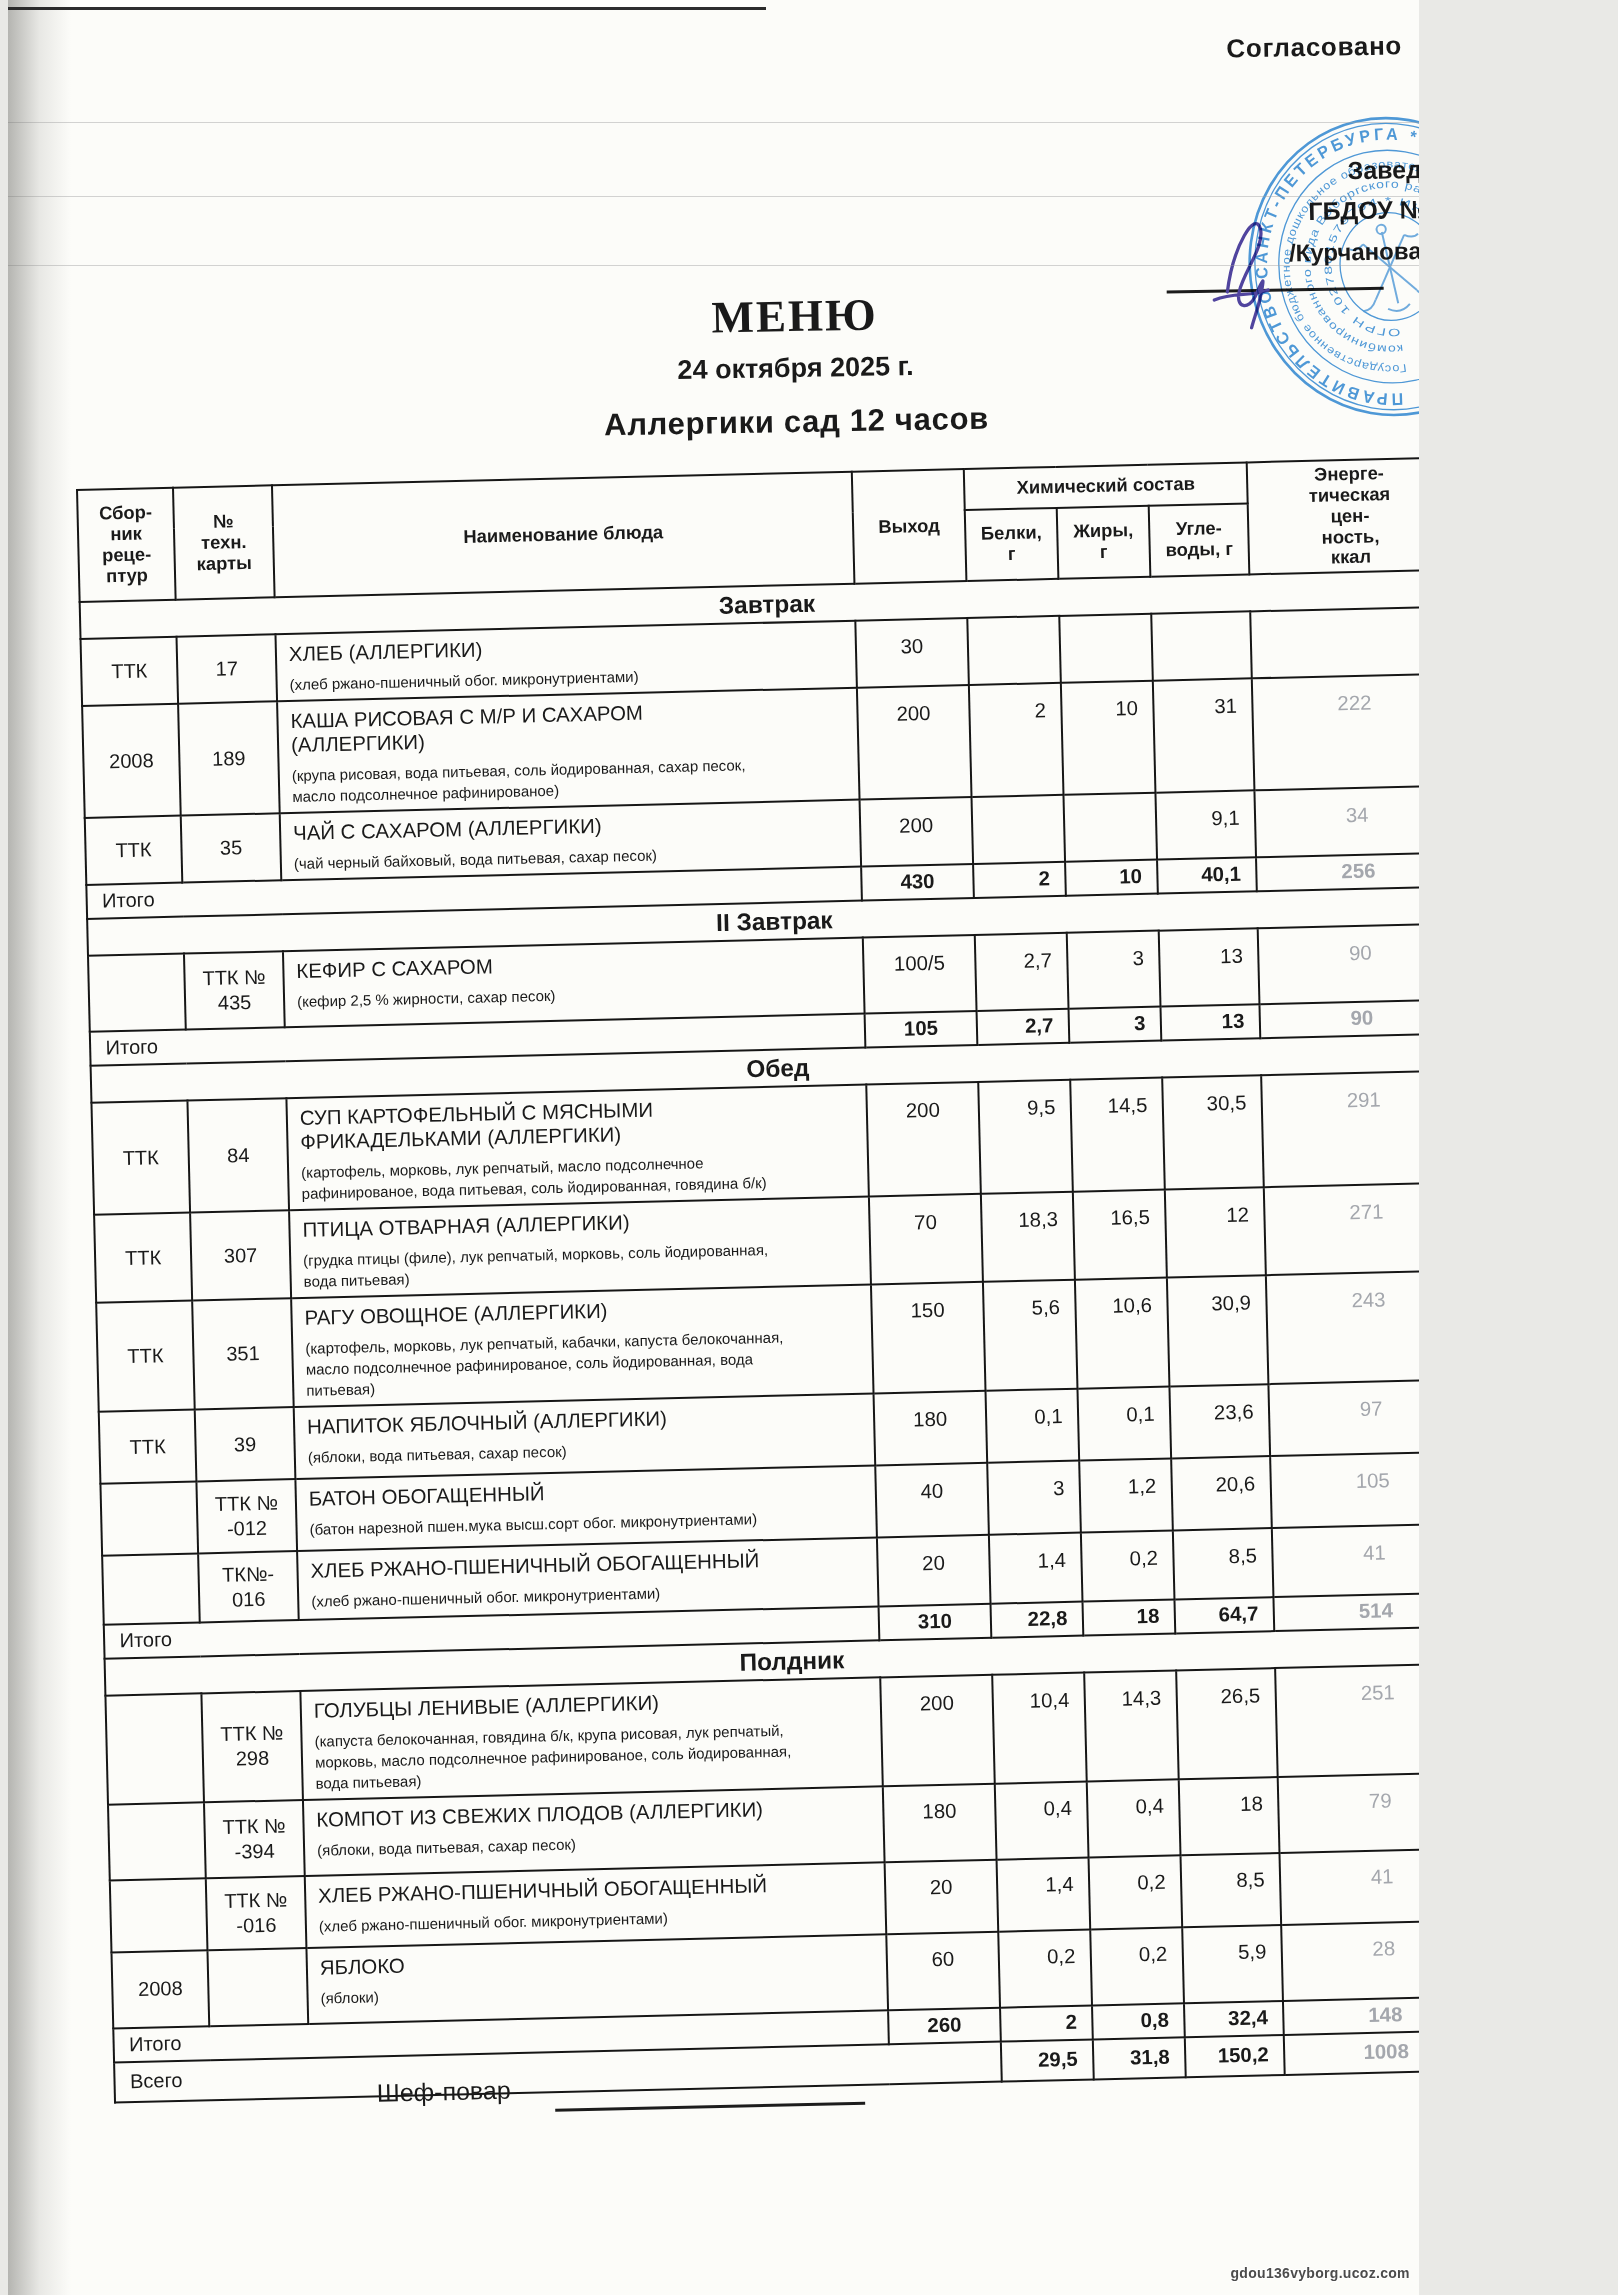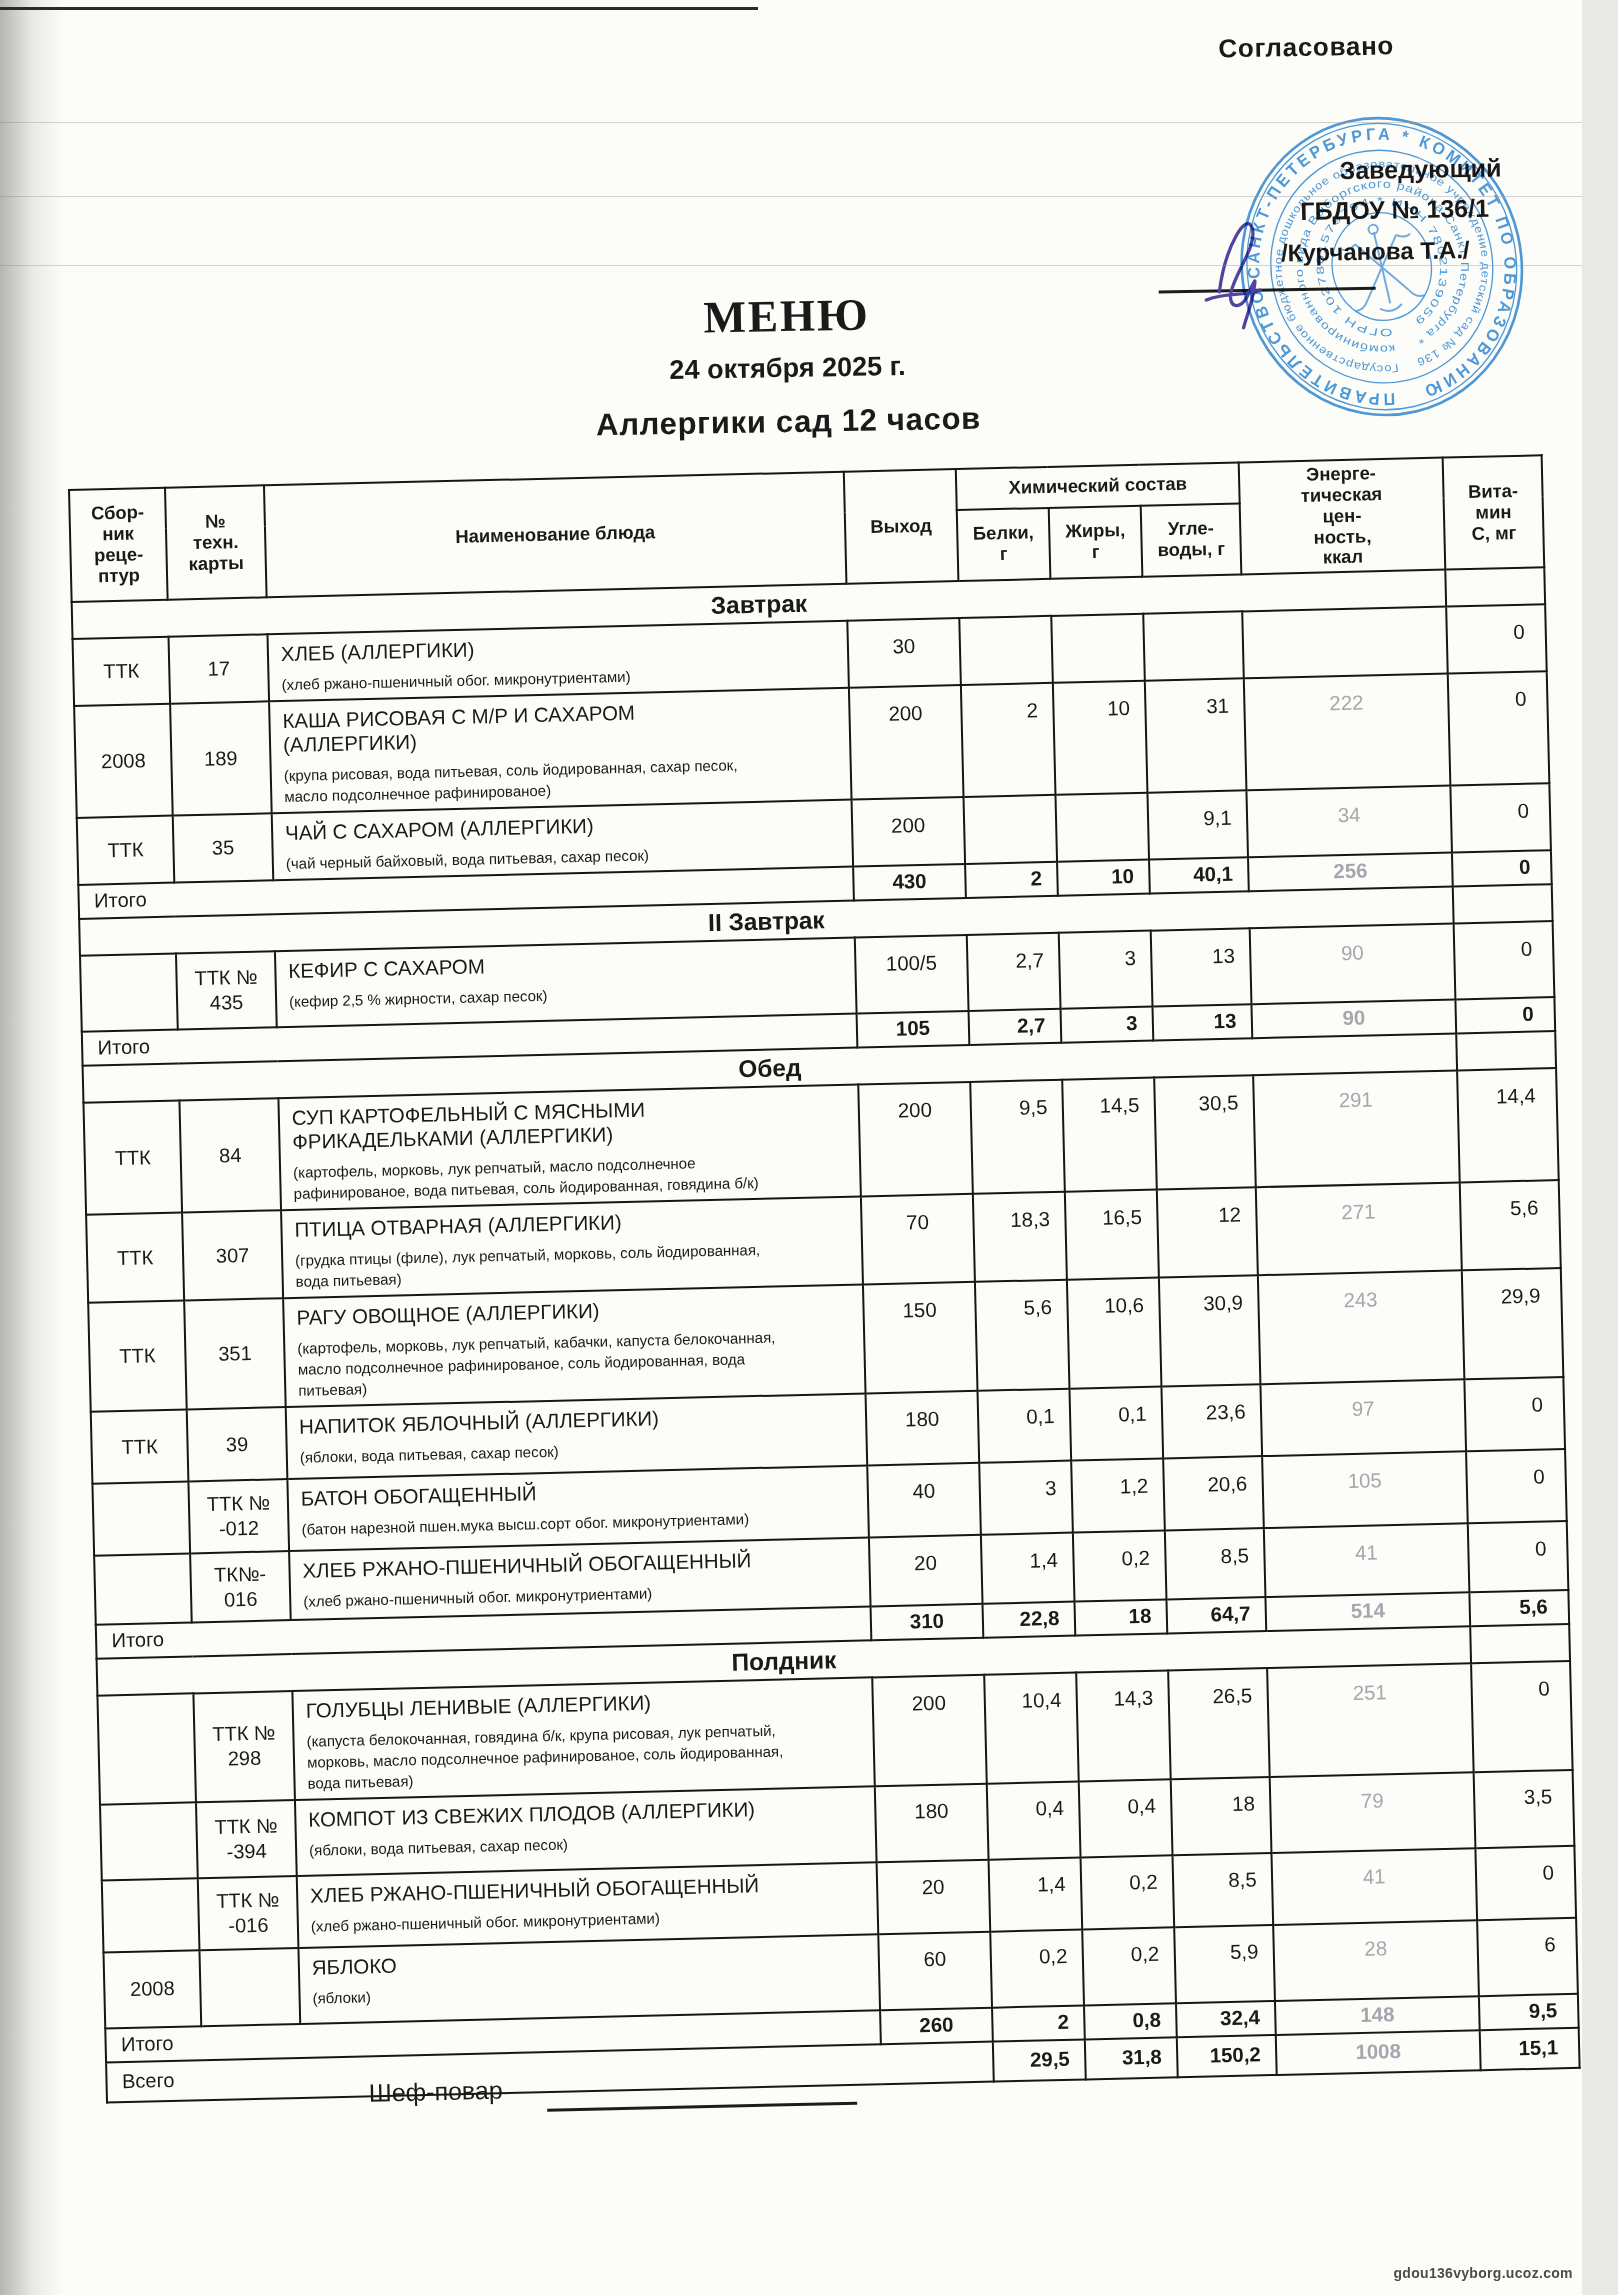--- a/index.html
+++ b/index.html
@@ -1,21 +1,21 @@
 <!DOCTYPE html>
 <html style="font-size:10.5px"><head>
 <meta charset="utf-8">
 <style>
   html,body{margin:0;padding:0;}
   body{
     width:1619px;height:2295px;overflow:hidden;
     background:#e9e9e6;
     font-family:"Liberation Sans",sans-serif;color:#1a1a1a;
   }
-  .page{position:absolute;left:0;top:0;width:1582px;height:2295px;background:#fcfcf9;overflow:hidden;text-decoration:underline;}
+  .page{position:absolute;left:8px;top:0;width:1411px;height:2295px;background:#fcfcf9;overflow:hidden;text-decoration:underline;}
   
   .edge-shadow{position:absolute;left:0;top:0;bottom:0;width:63px;
     background:linear-gradient(90deg,rgba(110,110,105,.50),rgba(160,160,155,.22) 50%,rgba(160,160,155,0));z-index:6;}
   .top-line{position:absolute;left:0;top:7.2px;width:758px;height:2.6px;background:#2b2b2b;z-index:6;}
   .scanline{position:absolute;left:0;width:1619px;height:1.3px;background:rgba(160,160,160,.45);z-index:5;}
   .sl1{top:122px;} .sl2{top:196px;} .sl3{top:265px;}
   
   .approval{position:absolute;left:1153px;top:26px;width:408px;height:448px;transform:rotate(-1deg);z-index:2;}
   .agreed{position:absolute;left:69px;top:5.3px;font-size:26px;font-weight:700;letter-spacing:0.7px;}
   .pos{position:absolute;left:188px;top:130px;font-size:25px;font-weight:700;}

